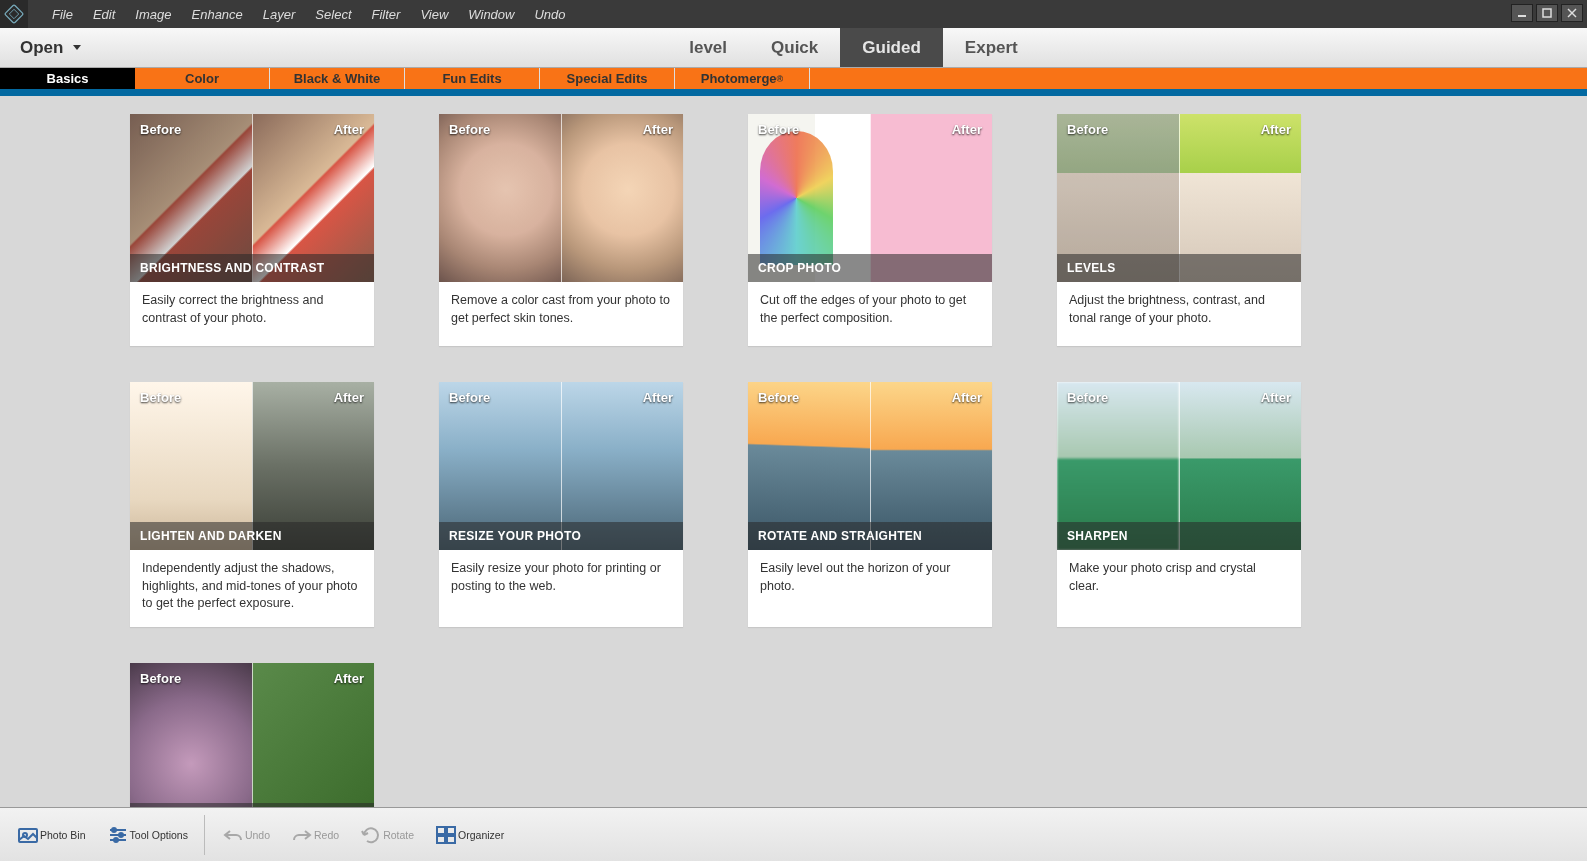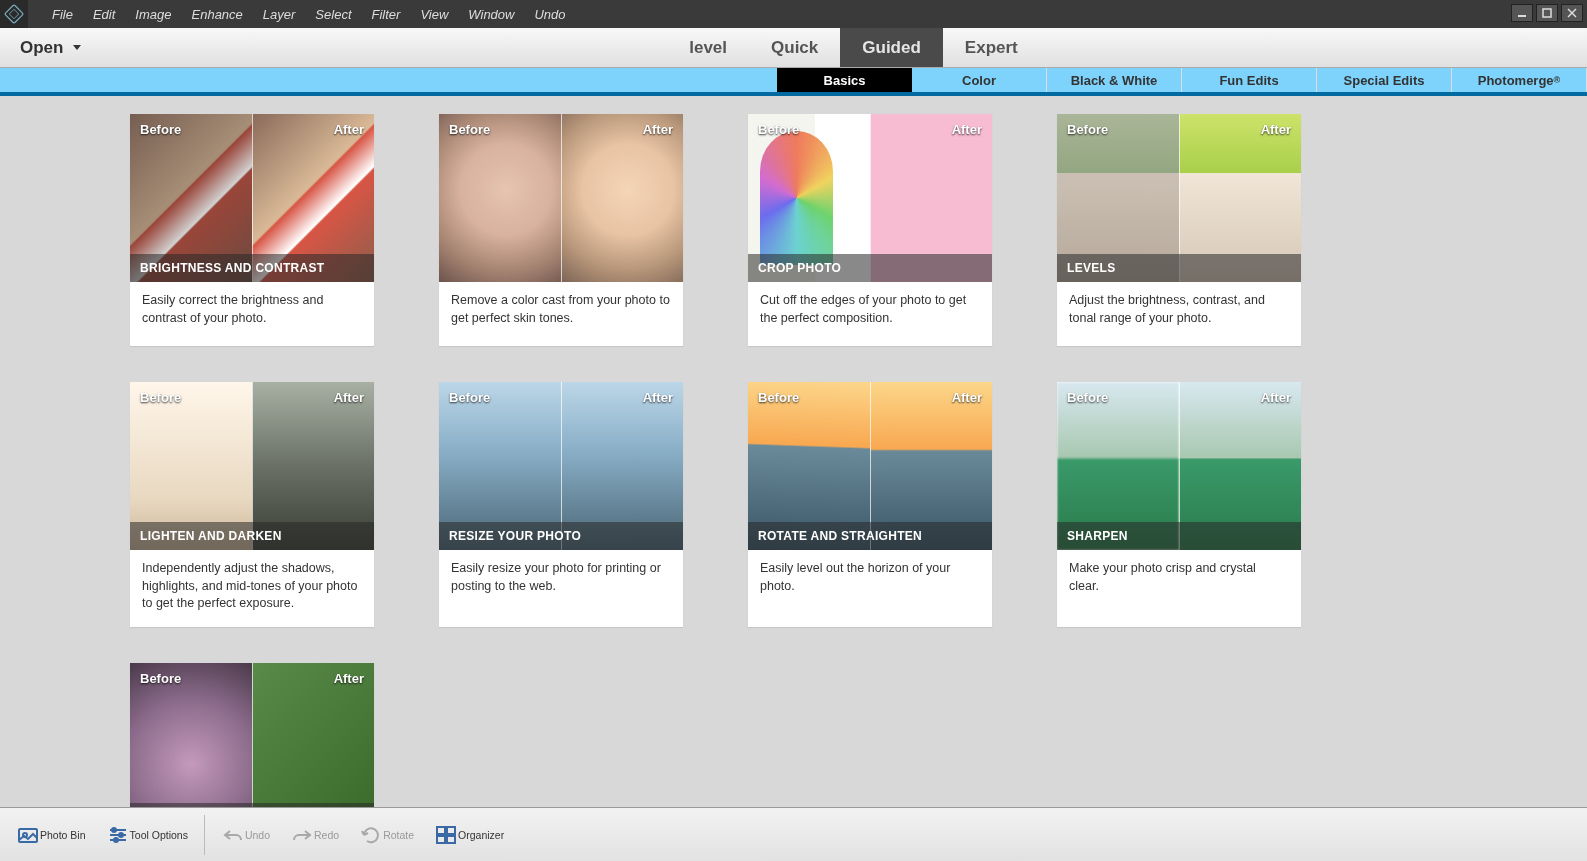--- a/index.html
+++ b/index.html
@@ -18,21 +18,21 @@
 .modebar { height: 40px; background: linear-gradient(#f8f8f8,#e0e0e0); border-bottom: 1px solid #aaa; display: flex; align-items: stretch; }
 .open-btn { width: 120px; display: flex; align-items: center; font-size: 17px; font-weight: 600; color: #333; padding-left: 20px; cursor: pointer; gap: 10px; }
 .mode-tabs { flex: 1; display: flex; justify-content: center; align-items: stretch; }
 .mode-tab { font-size: 17px; font-weight: 600; color: #555; display: flex; align-items: center; padding: 0 22px; cursor: pointer; }
 .mode-tab.active { background: #4a4a4a; color: #e5e5e5; }
 .right-actions { display: flex; align-items: center; gap: 20px; padding-right: 14px; }
 .action-btn { font-size: 17px; font-weight: 600; color: #333; display: flex; align-items: center; gap: 8px; cursor: pointer; }
 .action-btn.dim { color: #999; }
 
 
-.catbar { height: 28px; background: #7dd3fc; display: flex; justify-content: flex-end; align-items: stretch; border-bottom: 4px solid #0369a1; }
+.catbar { height: 28px; background: #f97316; display: flex; justify-content: flex-start; align-items: stretch; border-bottom: 7px solid #0369a1; }
 .cat-tab { width: 135px; font-size: 13px; font-weight: 600; color: #333; display: flex; align-items: center; justify-content: center; cursor: pointer; border-right: 1px solid #ddd; position: relative; }
 .cat-tab.active { background: #000; color: #fff; border-right: none; }
 .cat-tab .sup { font-size: 9px; vertical-align: super; }
 
 
 .content { height: calc(861px - 28px - 40px - 28px - 54px); overflow: auto; background: #d8d8d8; padding: 18px 130px; }
 .grid { display: grid; grid-template-columns: repeat(4, 273px); gap: 36px 36px; }
 .card { background: #fff; width: 244px; cursor: pointer; box-shadow: 0 1px 1px rgba(0,0,0,0.08); }
 .card .thumb { height: 168px; position: relative; overflow: hidden; }
 .card .thumb .split-left, .card .thumb .split-right { position: absolute; top:0; bottom:0; }

